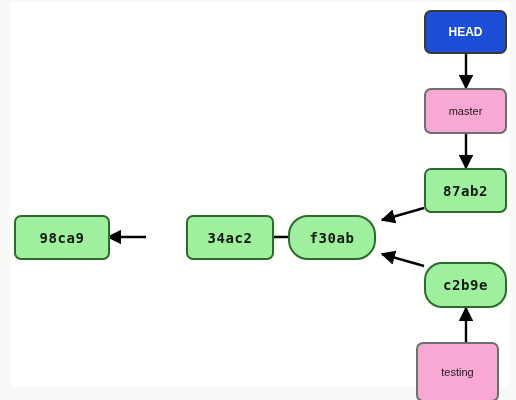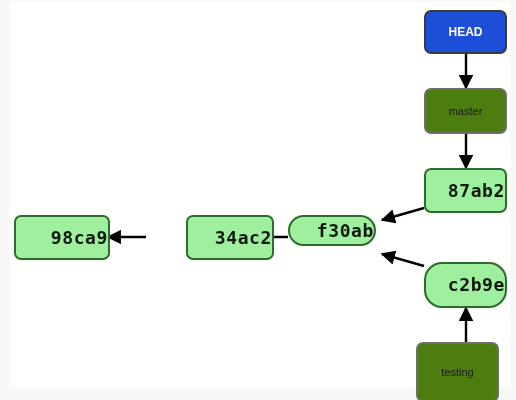--- a/index.html
+++ b/index.html
@@ -35,35 +35,34 @@
     align-items: center;
     justify-content: center;
     border-radius: 7px;
     line-height: 1;
   }
   .node-commit {
     background: #9ef09e;
     border: 2px solid #2d6b2d;
     color: #101810;
     font-family: "DejaVu Sans Mono", "Liberation Mono", monospace;
-    font-size: 18px;
+    font-size: 14px;
     font-weight: 700;
     letter-spacing: 0.6px;
-    justify-content: flex-end;
   }
   .node-head {
     background: #1d4ed8;
     border: 2px solid #3a3a3a;
     color: #ffffff;
     font-family: "Liberation Sans", sans-serif;
     font-size: 12px;
     font-weight: 700;
   }
   .node-branch {
-    background: #4d7c0f;
+    background: #f9a8d4;
     border: 2px solid #6e6e6e;
     color: #1a1a1a;
     font-family: "Liberation Sans", sans-serif;
     font-size: 11px;
     font-weight: 400;
   }
   .edge-line {
     stroke: #000000;
     stroke-width: 2.4;
     fill: none;
@@ -105,21 +104,21 @@
 </div>
 
 <div class="node node-branch" style="left:424px; top:88px; width:83px; height:46px;">
   <span>master</span>
 </div>
 
 <div class="node node-commit" style="left:424px; top:168px; width:83px; height:45px;">
   <span>87ab2</span>
 </div>
 
-<div class="node node-commit" style="left:288px; top:215px; width:88px; height:31px;border-radius:20px;">
+<div class="node node-commit" style="left:288px; top:215px; width:88px; height:45px;border-radius:20px;">
   <span>f30ab</span>
 </div>
 
 <div class="node node-commit" style="left:146px; top:215px; width:88px; height:45px;margin-left:40px;">
   <span>34ac2</span>
 </div>
 
 <div class="node node-commit" style="left:14px; top:215px; width:96px; height:45px;">
   <span>98ca9</span>
 </div>

